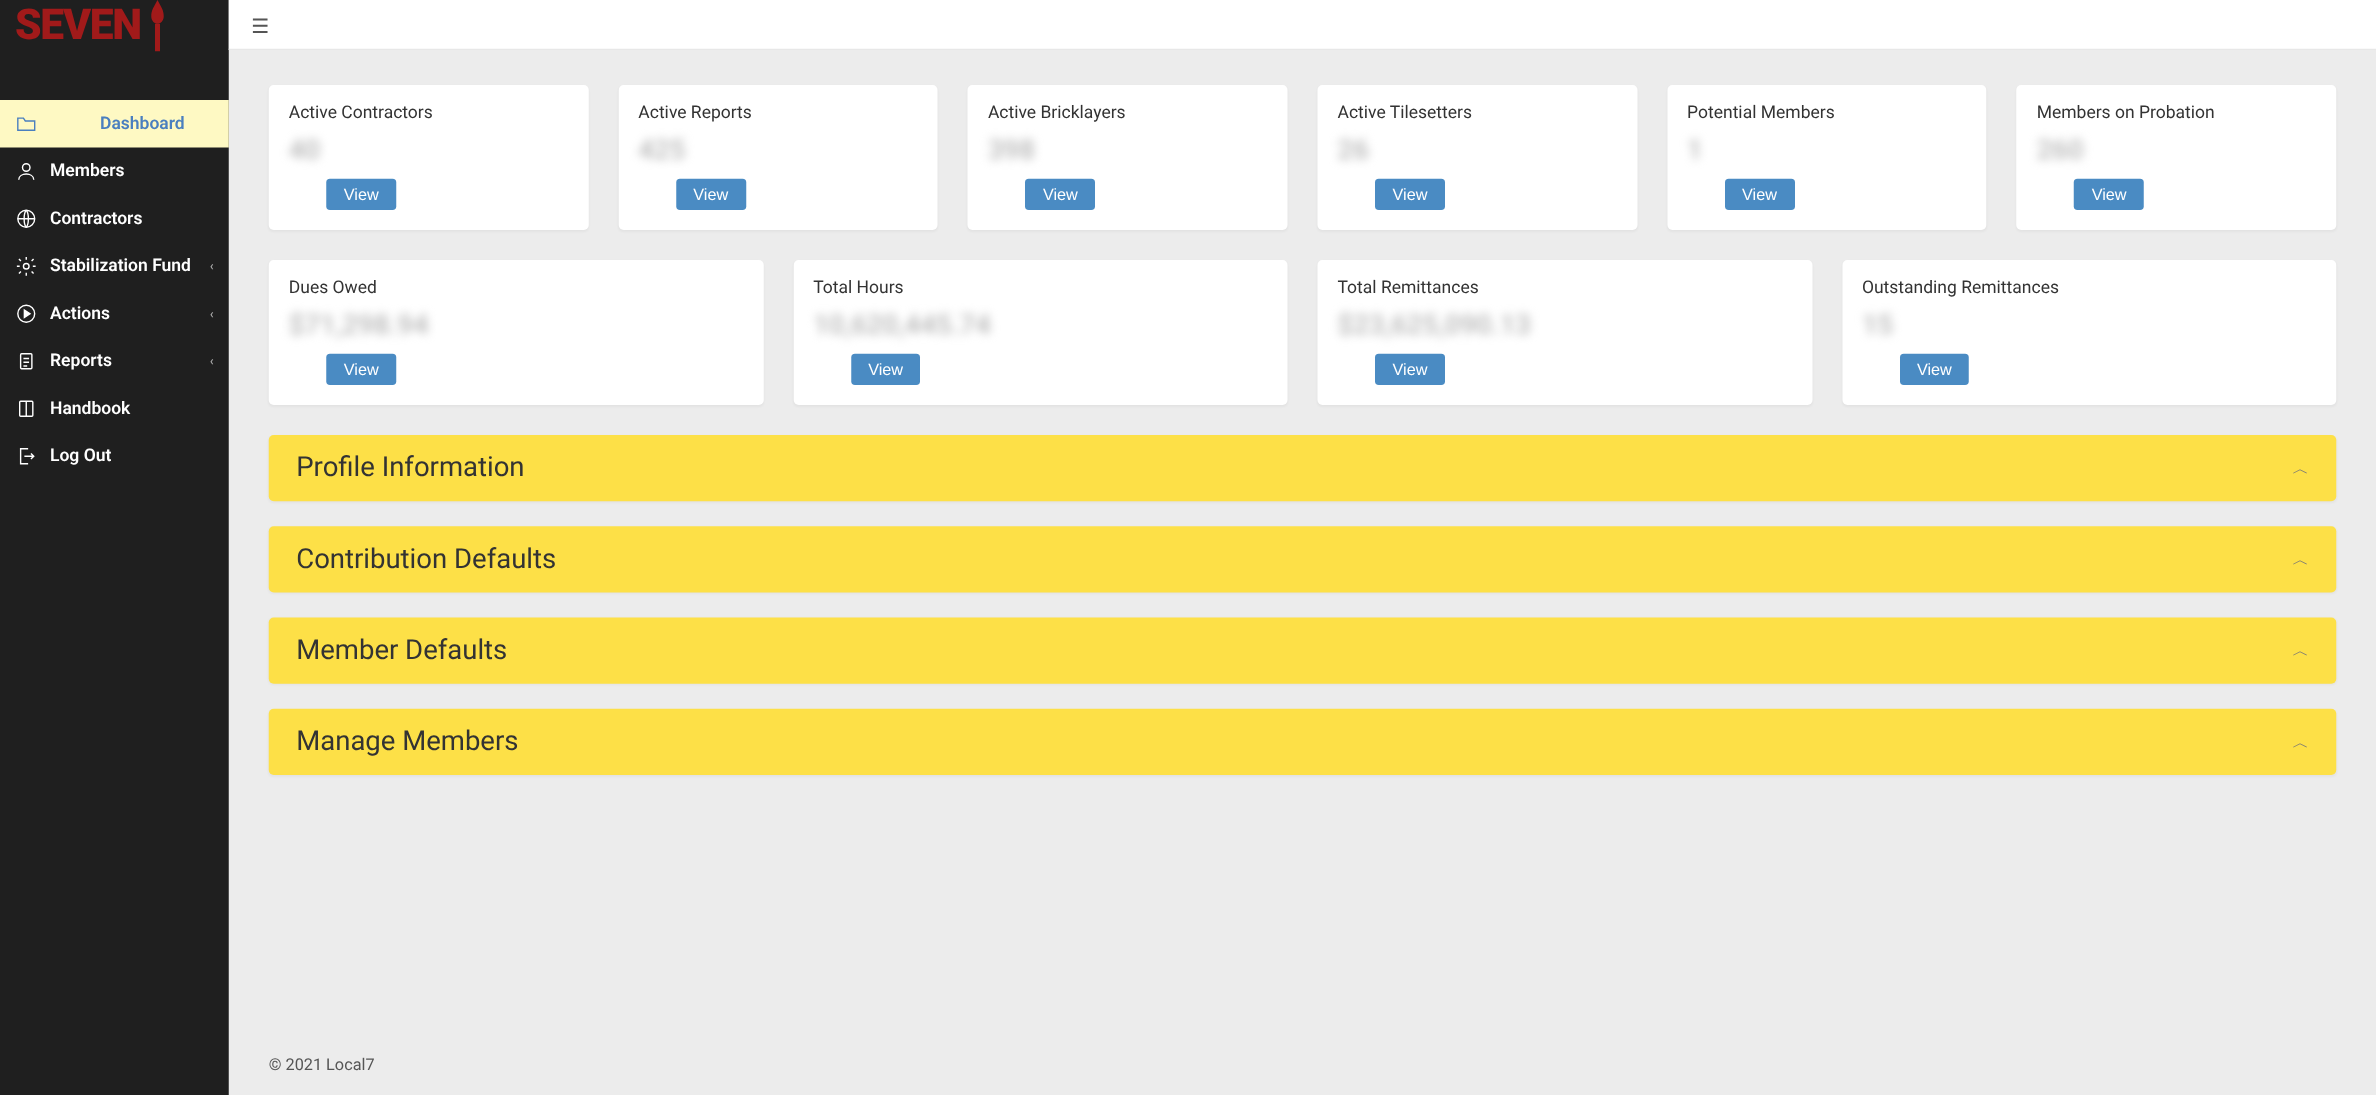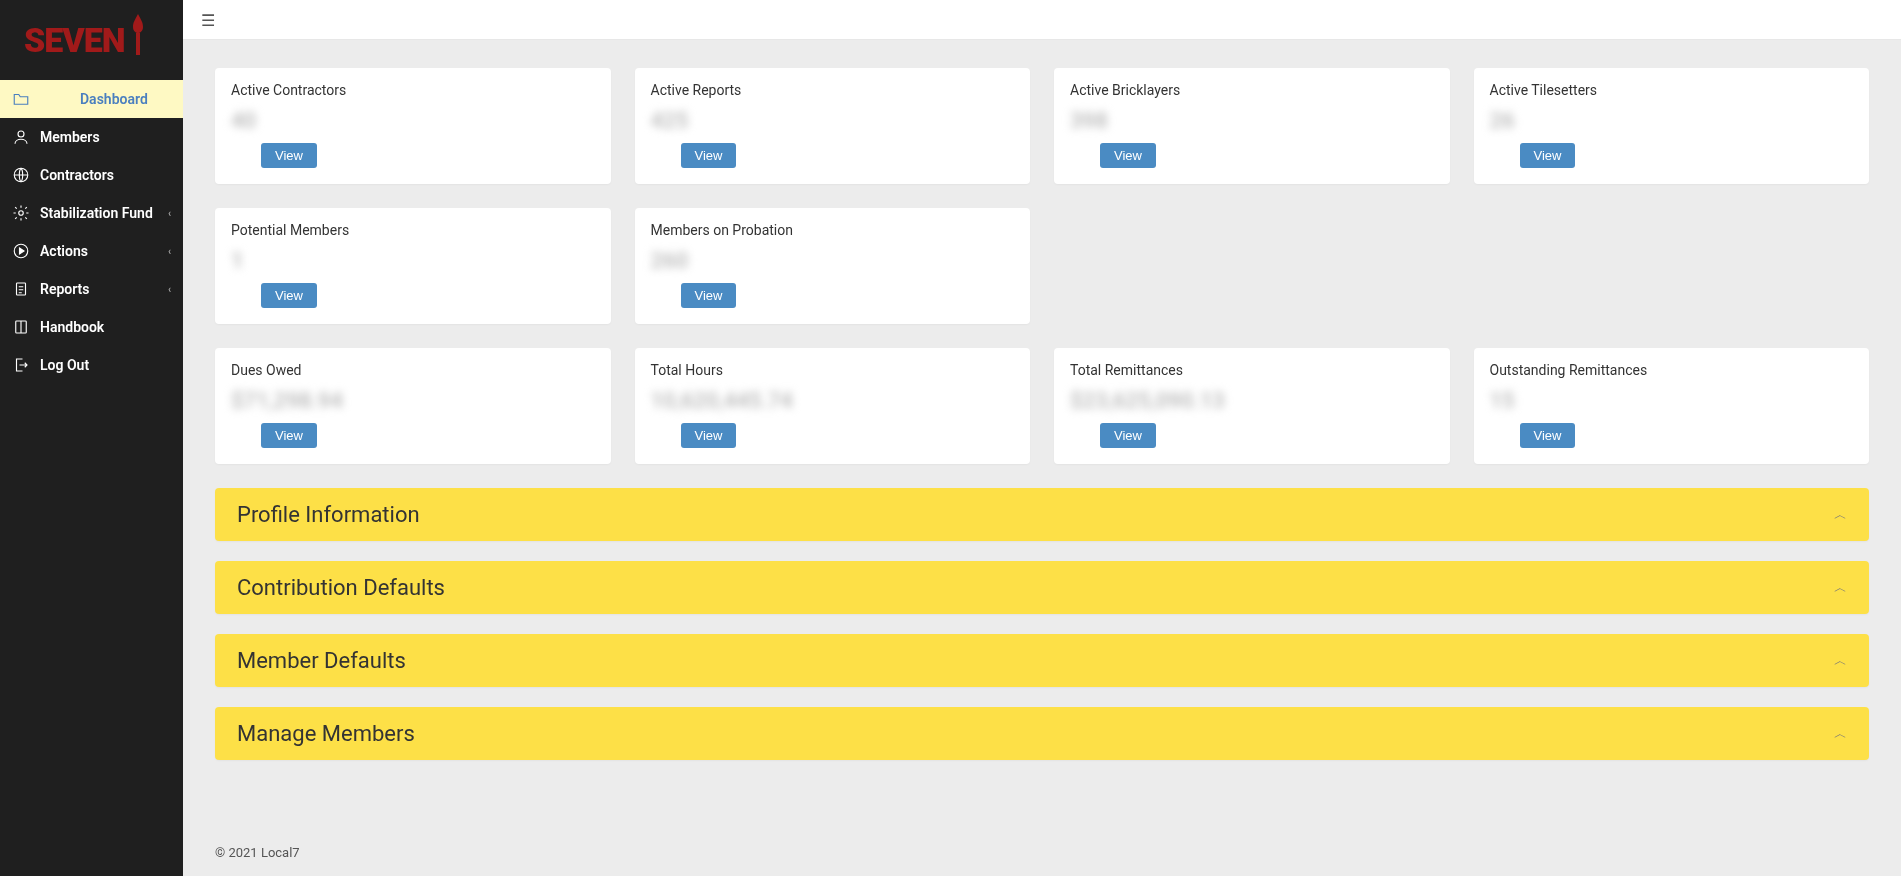--- a/index.html
+++ b/index.html
@@ -14,22 +14,22 @@
     width: 183px;
     background: #1f1f1f;
     color: #fff;
     flex-shrink: 0;
     display: flex;
     flex-direction: column;
   }
   .logo {
     height: 80px;
     display: flex;
-    align-items: center;
-    padding: 0 24px;
+    align-items: flex-start;
+    padding: 0 12px;
   }
   .logo-text {
     font-size: 34px;
     font-weight: 900;
     color: #a11a1a;
     letter-spacing: -1px;
     display: flex;
     align-items: center;
   }
   .logo-torch {
@@ -83,21 +83,21 @@
     font-size: 16px;
     line-height: 1;
   }
   
   .content { padding: 28px 32px 12px 32px; flex: 1; }
   .card-row {
     display: grid;
     gap: 24px;
     margin-bottom: 24px;
   }
-  .row-6 { grid-template-columns: repeat(4, 1fr); }
+  .row-6 { grid-template-columns: repeat(6, 1fr); }
   .row-4 { grid-template-columns: repeat(4, 1fr); }
   .card {
     background: #fff;
     border-radius: 4px;
     padding: 14px 16px 16px;
     box-shadow: 0 1px 2px rgba(0,0,0,0.04);
   }
   .card-title {
     font-size: 14px;
     color: #333;

